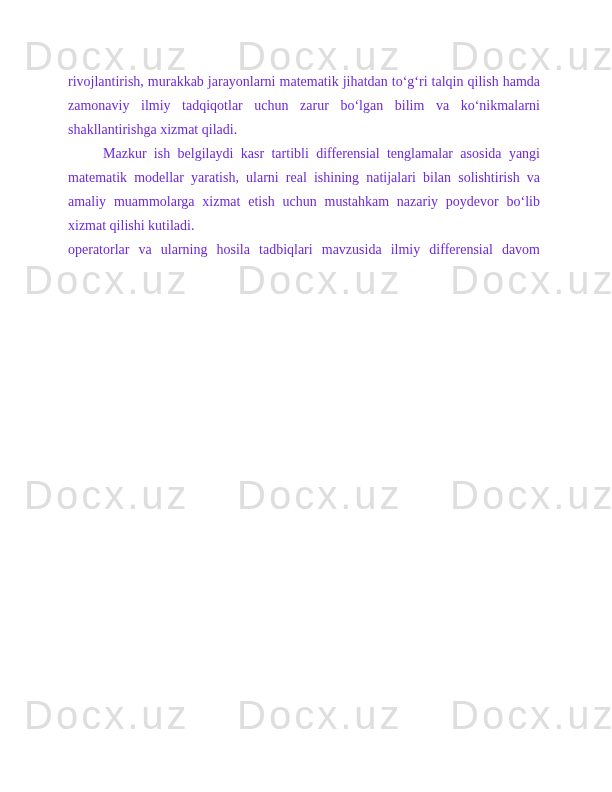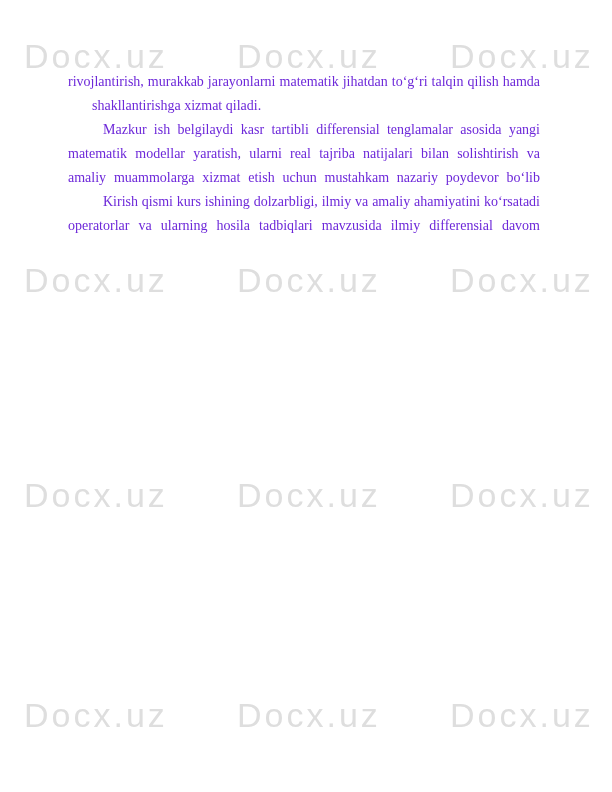--- a/index.html
+++ b/index.html
@@ -12,21 +12,21 @@
     font-family: "Liberation Serif", serif;
   }
   .watermark-layer {
     position: absolute;
     inset: 0;
     z-index: 0;
   }
   .watermark {
     position: absolute;
     font-family: "Liberation Sans", sans-serif;
-    font-size: 34px;
+    font-size: 40px;
     line-height: 34px;
     letter-spacing: 3px;
     color: #dedede;
     white-space: nowrap;
     user-select: none;
   }
   .text-block {
     position: absolute;
     left: 68px;
     top: 70px;
@@ -36,21 +36,20 @@
     line-height: 24px;
     color: #6d28d9;
   }
   .line {
     text-align: justify;
     text-align-last: justify;
   }
   .line.last {
     text-align: left;
     text-align-last: left;
-    margin-left: 24px;
   }
   .line.indent {
     padding-left: 35px;
   }
 </style>
 </head>
 <body>
 
 <div class="page">
 
@@ -66,28 +65,29 @@
       <div class="watermark" style="left: 450px; top: 478px; color: rgb(222, 222, 222);">Docx.uz</div>
       <div class="watermark" style="left: 24px; top: 698px; color: rgb(222, 222, 222);">Docx.uz</div>
       <div class="watermark" style="left: 237px; top: 698px; color: rgb(222, 222, 222);">Docx.uz</div>
       <div class="watermark" style="left: 450px; top: 698px; color: rgb(222, 222, 222);">Docx.uz</div>
     </div>
 
   <div class="text-block">
 
     <div>
       <div class="line">rivojlantirish, murakkab jarayonlarni matematik jihatdan to‘g‘ri talqin qilish hamda</div>
+      <div class="line">zamonaviy ilmiy tadqiqotlar uchun zarur bo‘lgan bilim va ko‘nikmalarni</div>
       <div class="line last">shakllantirishga xizmat qiladi.</div>
     </div>
 
     <div>
       <div class="line indent">Mazkur ish belgilaydi kasr tartibli differensial tenglamalar asosida yangi</div>
-      <div class="line">matematik modellar yaratish, ularni real tajriba natijalari bilan solishtirish va</div>
+      <div class="line">matematik modellar yaratish, ularni real ishining natijalari bilan solishtirish va</div>
       <div class="line">amaliy muammolarga xizmat etish uchun mustahkam nazariy poydevor bo‘lib</div>
+      <div class="line last">xizmat qilishi kutiladi.</div>
     </div>
 
     <div>
-      <div class="line indent">Kirish qismi kurs ishining dolzarbligi, ilmiy va amaliy ahamiyatini ko‘rsatadi</div>
       <div class="line">operatorlar va ularning hosila tadbiqlari mavzusida ilmiy differensial davom</div>
     </div>
 
   </div>
 </div>
 
 </body></html>

